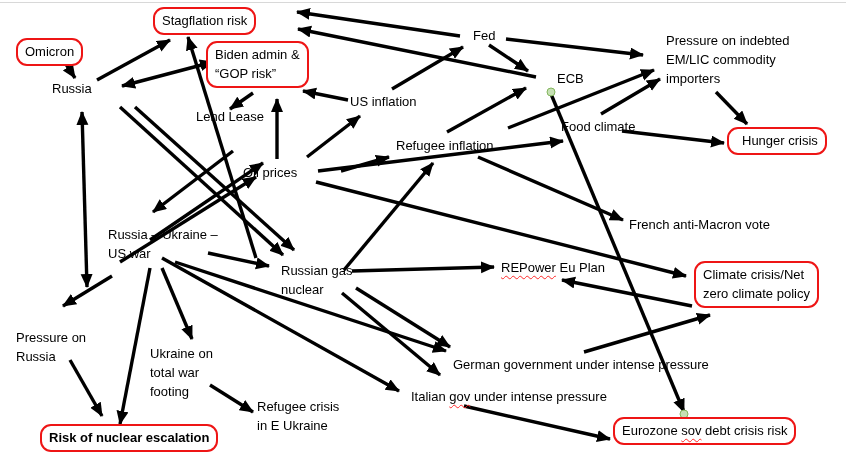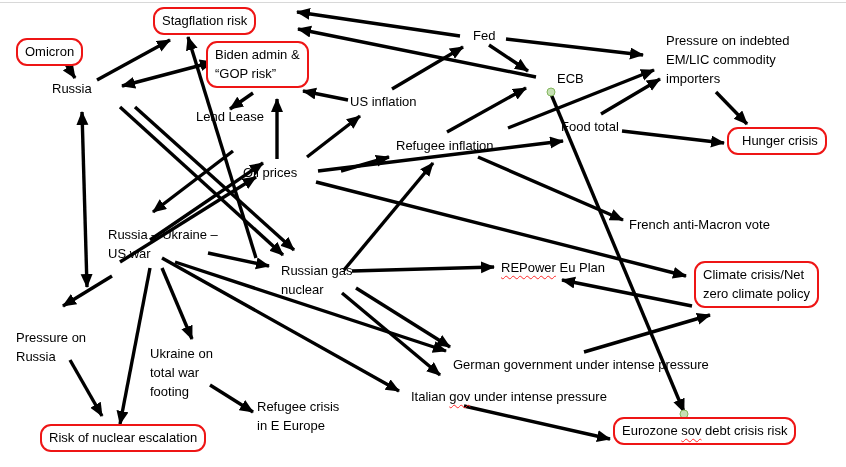--- a/index.html
+++ b/index.html
@@ -106,36 +106,36 @@
 “GOP risk”</span></div>
       <div class="node" style="left: 52px; top: 79px;"><span>Russia</span></div>
       <div class="node" style="left: 196px; top: 107px;"><span>Lend Lease</span></div>
       <div class="node" style="left: 350px; top: 92px;"><span>US inflation</span></div>
       <div class="node" style="left: 473px; top: 26px;"><span>Fed</span></div>
       <div class="node" style="left: 539px; top: 69px; margin-left: 18px;"><span>ECB</span></div>
       <div class="node" style="left: 666px; top: 31px;"><span>Pressure on indebted
 EM/LIC commodity
 importers</span></div>
       <div class="node boxed" style="left: 727px; top: 127px; padding-left: 13px;"><span>Hunger crisis</span></div>
-      <div class="node" style="left: 561px; top: 117px;"><span>Food total</span></div>
+      <div class="node" style="left: 561px; top: 117px;"><span>Food climate</span></div>
       <div class="node" style="left: 396px; top: 136px;"><span>Refugee inflation</span></div>
       <div class="node" style="left: 243px; top: 163px;"><span>Oil prices</span></div>
       <div class="node" style="left: 629px; top: 215px;"><span>French anti-Macron vote</span></div>
       <div class="node" style="left: 108px; top: 225px;"><span>Russia – Ukraine –
 US war</span></div>
       <div class="node" style="left: 281px; top: 261px;"><span>Russian gas
 nuclear</span></div>
       <div class="node" style="left: 501px; top: 258px;"><span><span class="squiggle">REPower</span> Eu Plan</span></div>
       <div class="node boxed" style="left: 694px; top: 261px;"><span>Climate crisis/Net
 zero climate policy</span></div>
       <div class="node" style="left: 16px; top: 320px; margin-top: 8px;"><span>Pressure on
 Russia</span></div>
       <div class="node" style="left: 150px; top: 344px;"><span>Ukraine on
 total war
 footing</span></div>
       <div class="node" style="left: 257px; top: 397px;"><span>Refugee crisis
-in E Europe</span></div>
-      <div class="node boxed" style="left: 40px; top: 424px;"><span>Risk of nuclear escalation</span></div>
+in E Ukraine</span></div>
+      <div class="node boxed" style="left: 40px; top: 424px; font-weight: bold;"><span>Risk of nuclear escalation</span></div>
       <div class="node" style="left: 453px; top: 355px;"><span>German government under intense pressure</span></div>
       <div class="node" style="left: 411px; top: 387px;"><span>Italian <span class="squiggle">gov</span> under intense pressure</span></div>
       <div class="node boxed" style="left: 613px; top: 417px; text-align: center;"><span>Eurozone <span class="squiggle">sov</span> debt crisis risk</span></div>
     </div>
 </div>
 
 </body></html>

